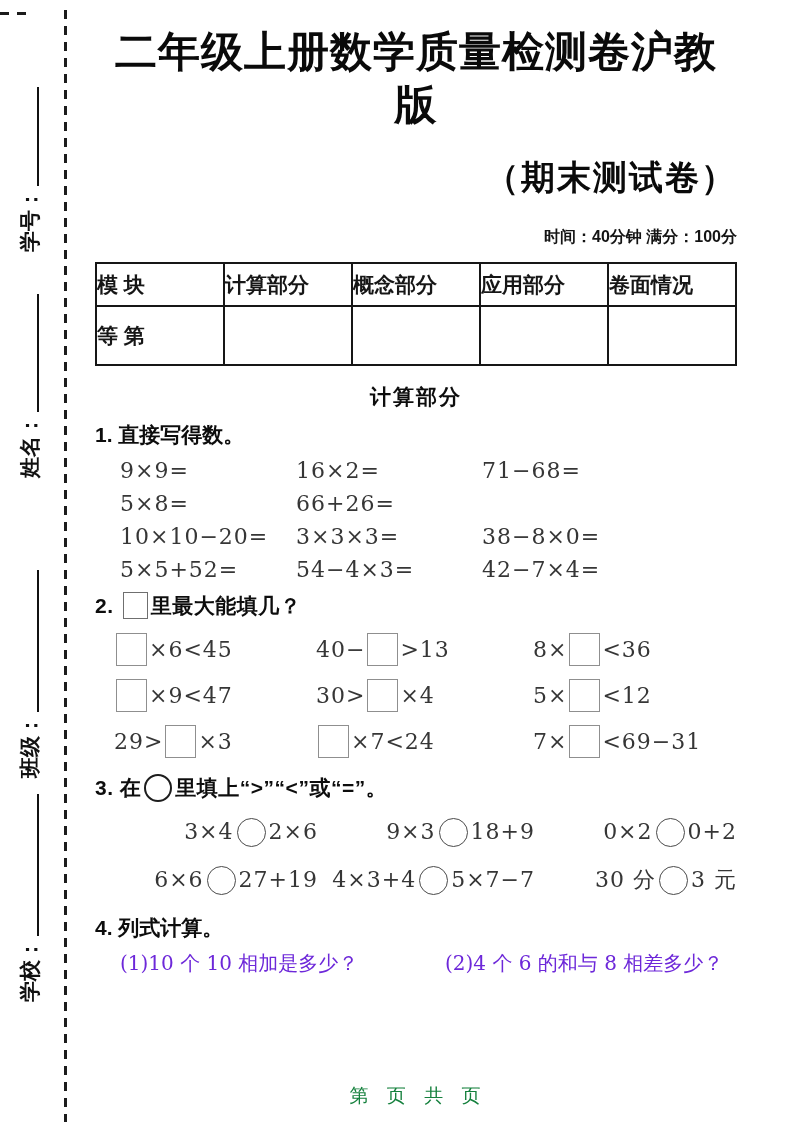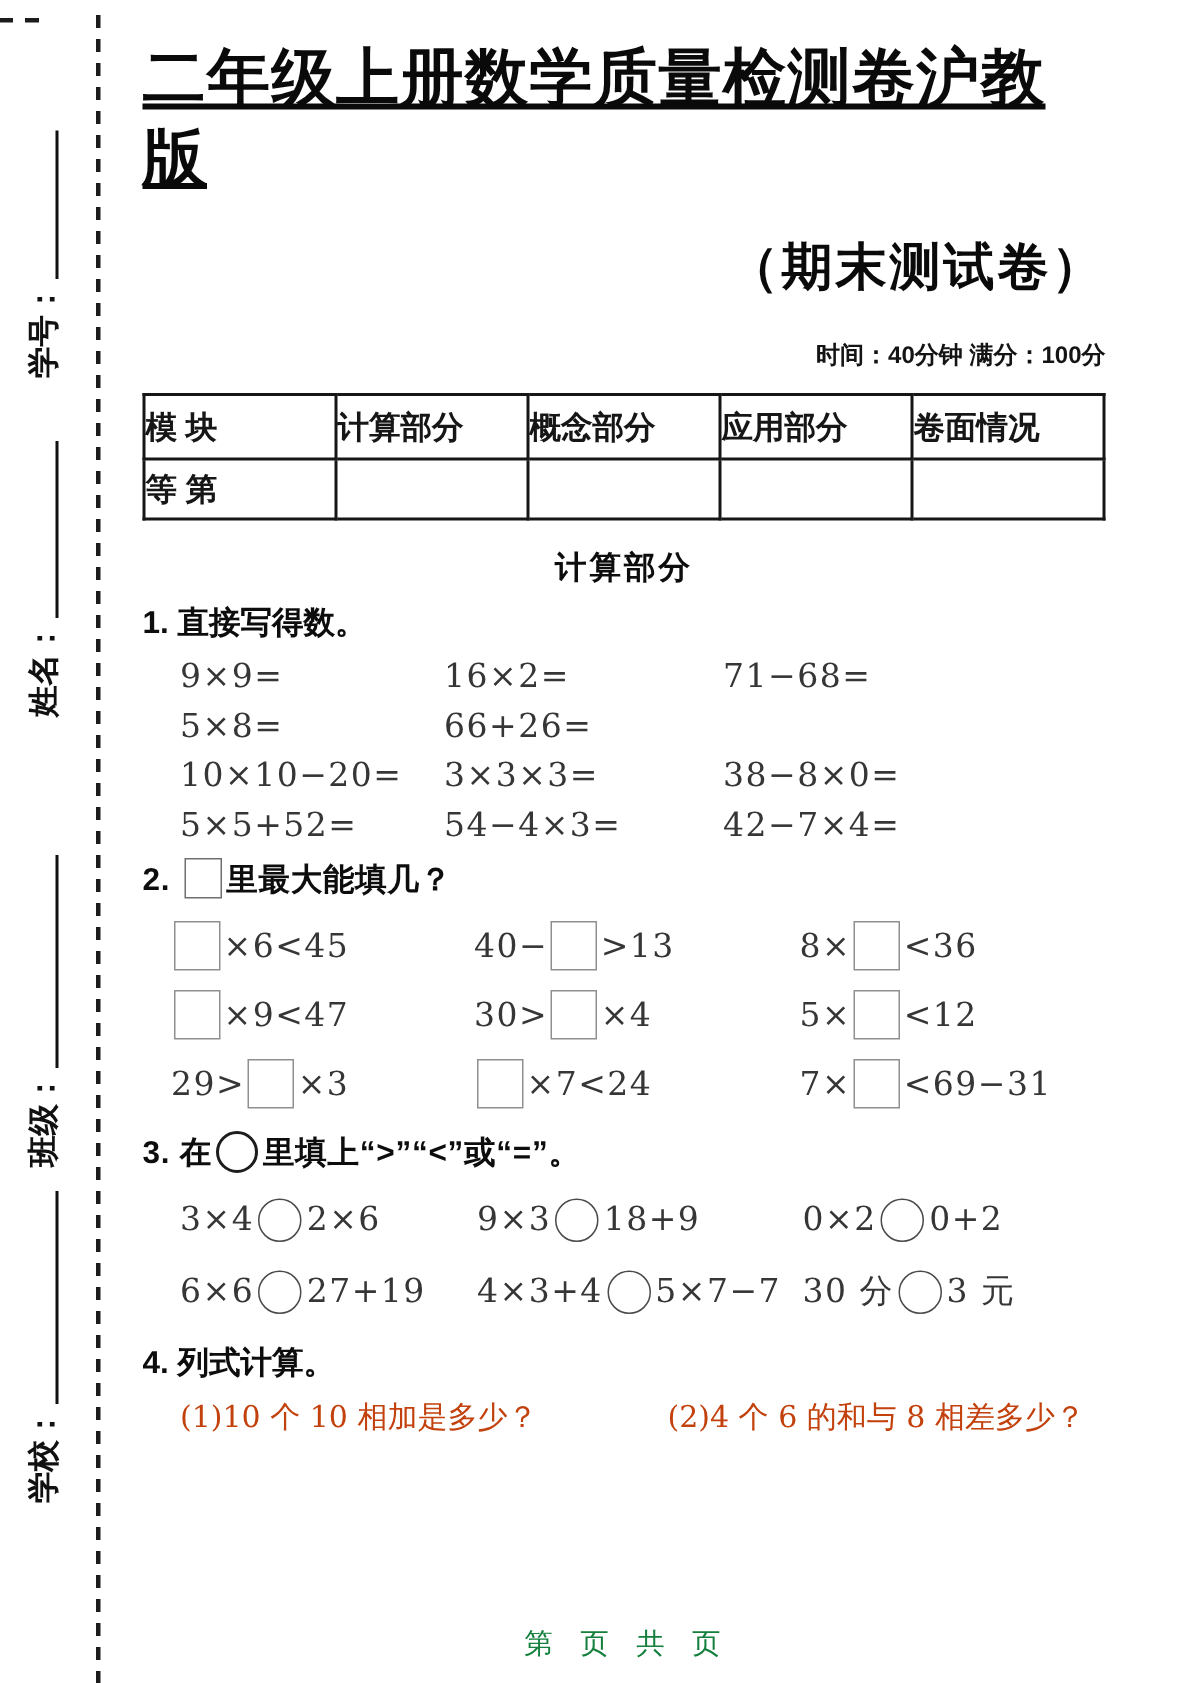--- a/index.html
+++ b/index.html
@@ -28,24 +28,23 @@
     display: flex; align-items: flex-end;
     font-weight: bold; font-size: 21px; color: #111;
     white-space: nowrap;
   }
   .side-label { line-height: 28px; }
   .side-line { flex: 1; border-bottom: 2px solid #111; margin: 0 2px 5px 3px; }
 
   
   .content { position: absolute; left: 95px; right: 56px; top: 0; }
   .title {
-    margin-top: 26px; text-align: left;
+    margin-top: 26px; text-align: center;
     font-size: 42px; font-weight: bold; letter-spacing: 1px; color: #0a0a0a;
     line-height: 1.25;
-    text-decoration: underline;
   }
   .subtitle {
     margin-top: 24px; text-align: right;
     font-size: 34px; font-weight: bold; letter-spacing: 2px; color: #0a0a0a;
   }
   .meta {
     margin-top: 26px; text-align: right;
     font-size: 16px; font-weight: bold; color: #141414;
   }
 
@@ -53,21 +52,21 @@
   table.score-table {
     margin-top: 14px; width: 100%;
     border-collapse: collapse; table-layout: fixed;
   }
   table.score-table td {
     border: 2px solid #161616;
     text-align: left; vertical-align: middle;
     font-size: 21px; font-weight: bold; color: #161616;
   }
   table.score-table tr.hdr td { height: 43px; }
-  table.score-table tr.val td { height: 40px; margin-top: 36px; }
+  table.score-table tr.val td { height: 59px; margin-top: 36px; }
 
   .section-title {
     margin-top: 17px; text-align: center;
     font-size: 21px; font-weight: bold; color: #0d0d0d; letter-spacing: 2px;
   }
 
   .q-heading {
     margin-top: 9px;
     font-size: 21px; font-weight: bold; color: #0d0d0d;
     line-height: 30px;
@@ -79,21 +78,21 @@
   .eq-row { display: grid; align-items: center; }
   .eq-cell { white-space: nowrap; font-size: 22px; letter-spacing: 1px; }
 
   .q1 { margin-top: 9px; padding-left: 25px; }
   .q1 .eq-row { grid-template-columns: 176px 186px 1fr; margin-bottom: 10px; }
   .q1 .eq-cell { line-height: 23px; }
 
   .q2 { margin-top: 5px; padding-left: 19px; }
   .q2 .eq-row { grid-template-columns: 202px 217px 1fr; height: 46px; }
 
-  .q3 { margin-top: 5px; padding-left: 25px; }
+  .q3 { margin-top: 5px; padding-left: 25px; text-align: right; }
   .q3 .eq-row { grid-template-columns: 198px 217px 1fr; height: 48px; }
 
   .fill-box {
     display: inline-block; width: 31px; height: 33px;
     border: 1.5px solid #8f8f8f; background: #fff;
     vertical-align: -9px; margin: 0 2px;
   }
   .cmp-circle {
     display: inline-block; width: 29px; height: 29px;
     border: 1.6px solid #4a4a4a; border-radius: 50%; background: #fff;
@@ -104,21 +103,21 @@
   }
   .q-heading .cmp-circle {
     width: 28px; height: 28px; border-width: 2px; border-color: #1d1d1d; vertical-align: -7px;
   }
 
   
   .problems {
     margin-top: 7px; padding-left: 25px;
     display: grid; grid-template-columns: 325px 1fr;
     font-family: "DejaVu Serif", "Liberation Serif", serif;
-    font-size: 20px; color: #c2410c;
+    font-size: 20px; color: #6d28d9;
   }
 
   .footer {
     position: absolute; left: 95px; right: 56px; top: 1083px;
     text-align: center; font-size: 19px; color: #15803d;
     letter-spacing: 2px; word-spacing: 9px;
   }
 </style>
 </head>
 <body>

